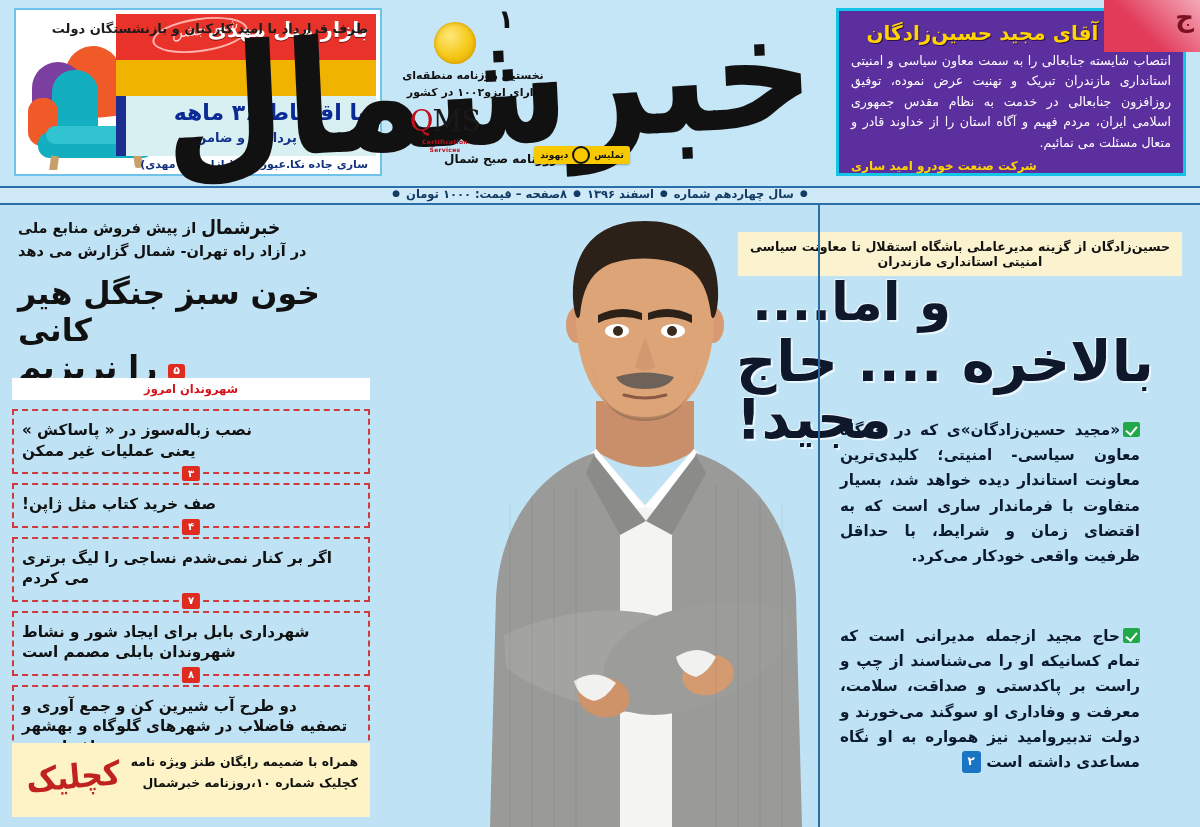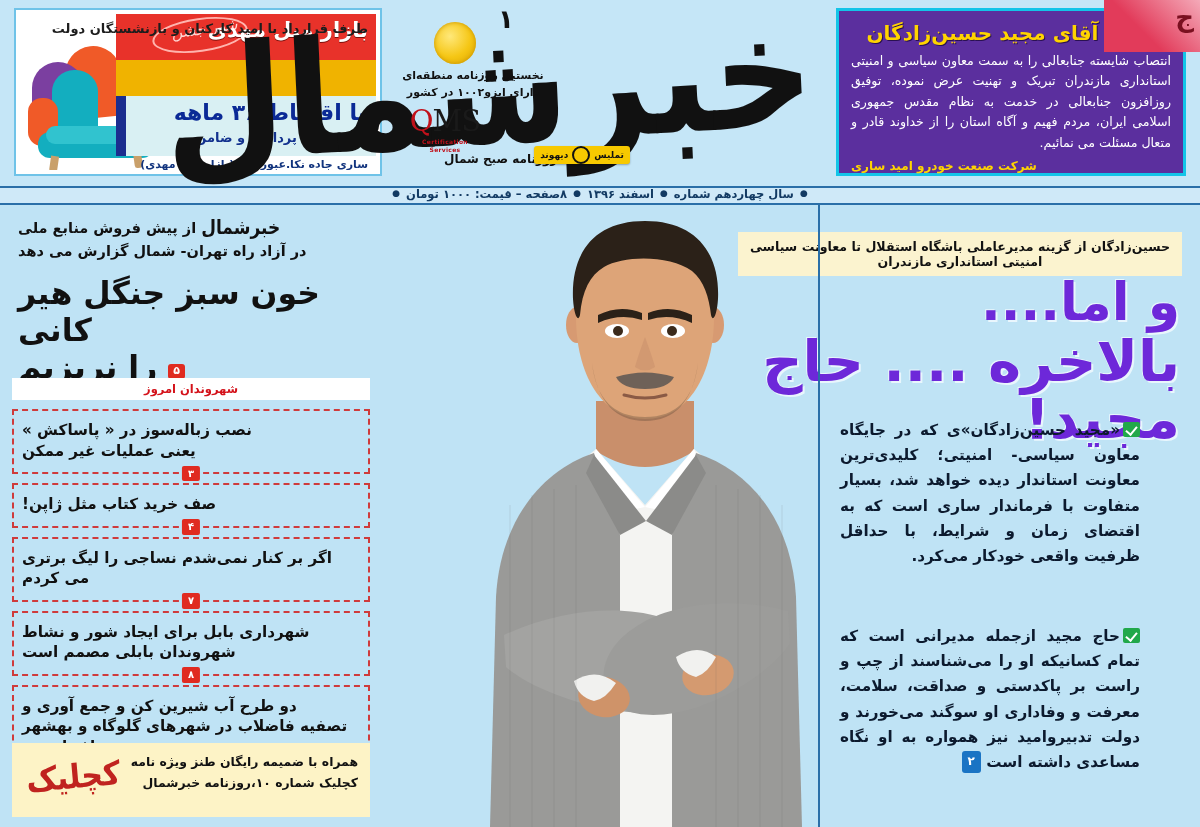--- a/index.html
+++ b/index.html
@@ -96,21 +96,21 @@
   
   .body-area{position:absolute;left:0;top:205px;width:1200px;height:622px;background:#bfe3f5;}
   .col-sep{position:absolute;left:818px;top:205px;width:2px;height:622px;background:#2a6fa8;}
 
   
   .strap{position:absolute;right:18px;top:232px;width:444px;background:#fbf3cf;
          padding:7px 10px;text-align:center;font-size:12.6px;font-weight:bold;color:#111;
          box-sizing:border-box;}
 
   
-  .big-h{position:absolute;right:20px;top:276px;width:448px;text-align:right;color:#6d28d9;
+  .big-h{position:absolute;right:20px;top:276px;width:448px;text-align:left;color:#0f172a;
          font-weight:bold;line-height:1.02;text-shadow:2px 2px 0 #e9f6fd,-1px -1px 0 #e9f6fd;}
   .big-h .l1{font-size:52px;display:block;padding-left:20px;}
   .big-h .l2{font-size:56px;display:block;padding-left:4px;margin-top:4px;}
 
   
   .para{position:absolute;width:300px;right:60px;color:#0c1a2e;font-size:15.2px;line-height:1.66;
         text-align:justify;font-weight:700;}
   .p1{top:418px;}
   .p2{top:624px;}
   .tick{display:inline-block;width:17px;height:15px;position:relative;vertical-align:-2px;margin-left:3px;}

